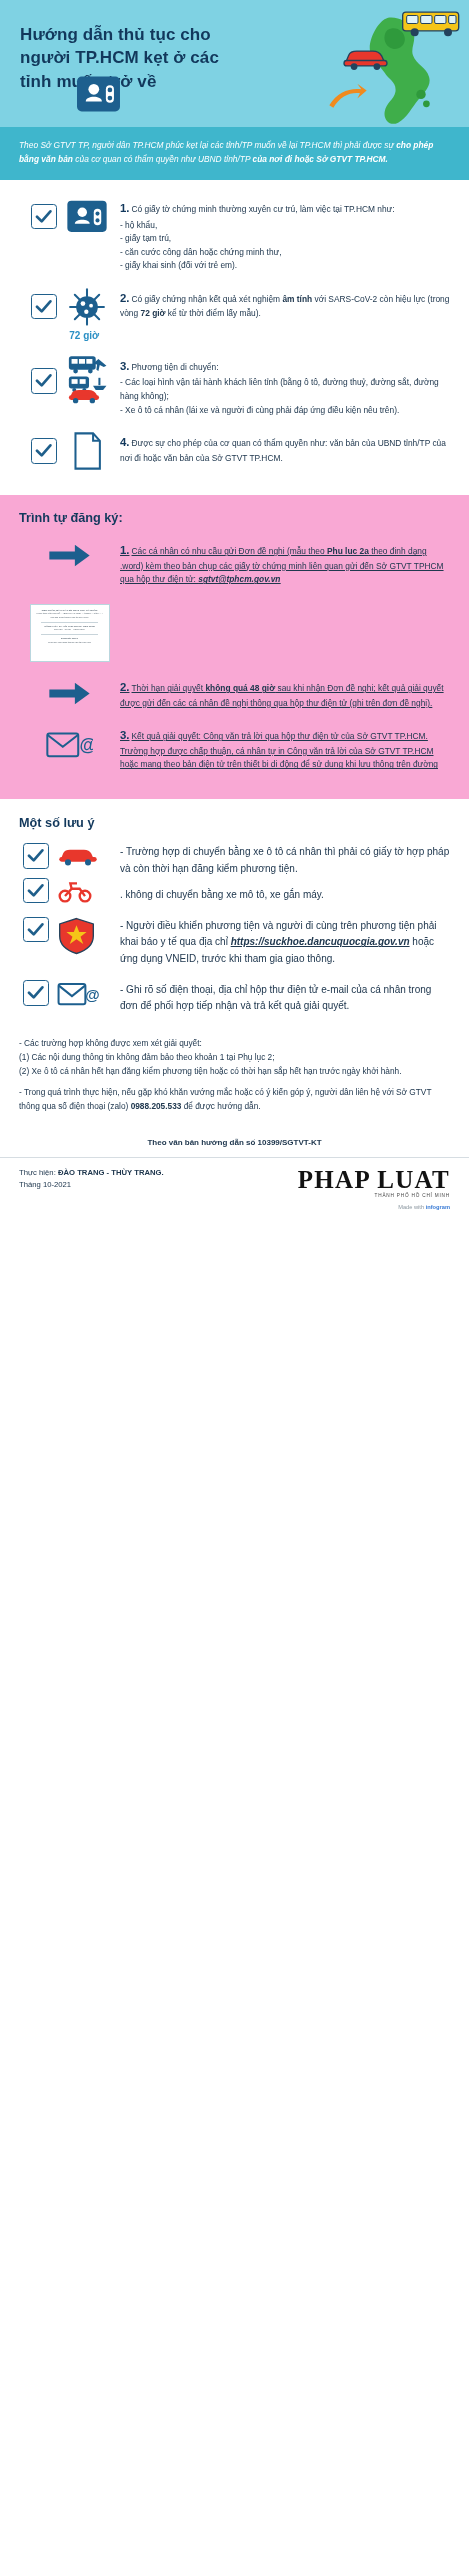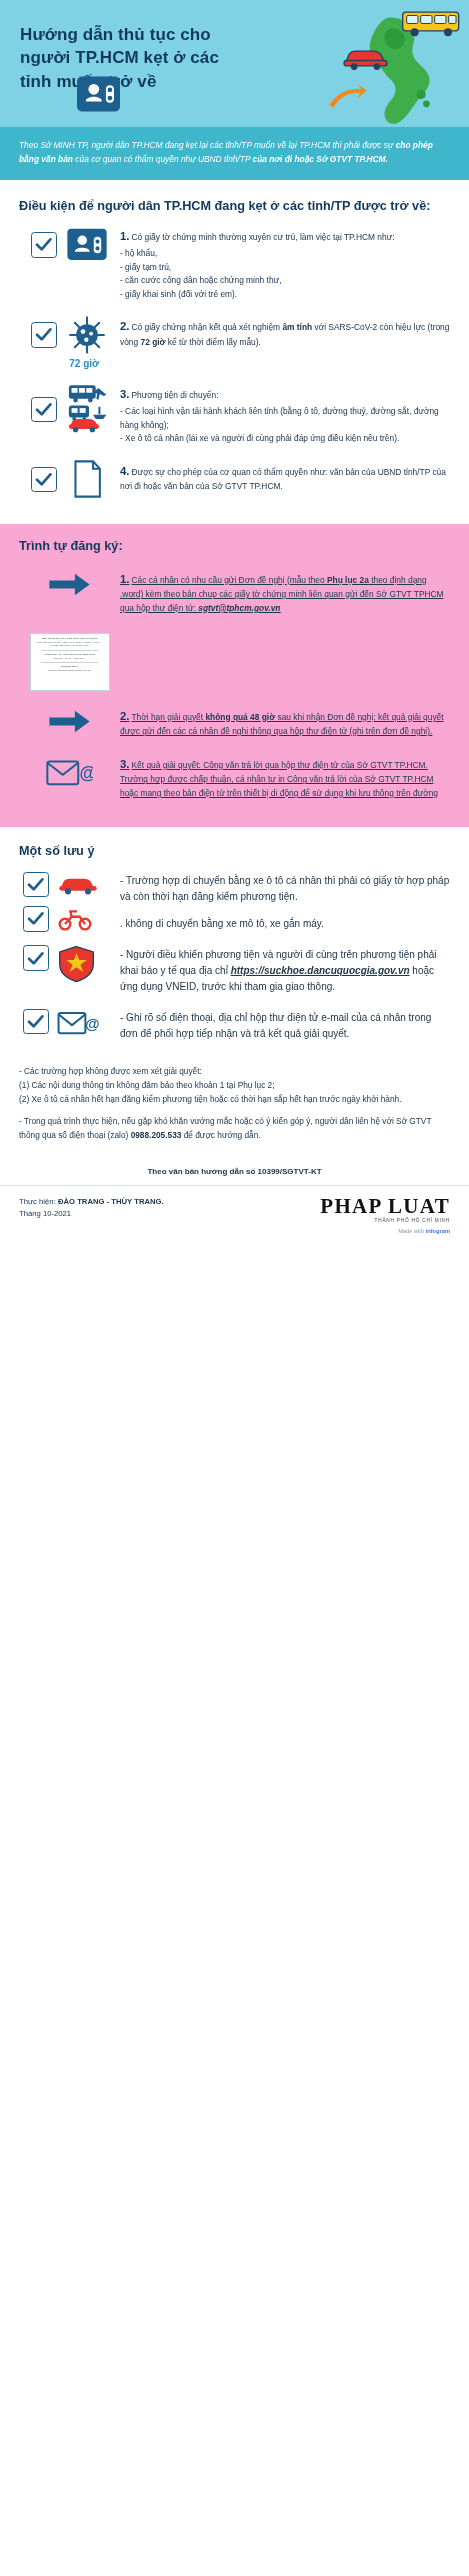--- a/index.html
+++ b/index.html
@@ -207,21 +207,21 @@
     align-items:flex-start;
     justify-content:space-between;
     min-height:52px;
   }
   .credits { font-size:7.7px; line-height:1.6; color:#20384f; }
   .credits b { font-weight:bold; }
   .brand { text-align:right; }
   .brand .wordmark {
     font-family:"Liberation Serif", serif;
     font-weight:bold;
-    font-size:21px;
+    font-size:25px;
     letter-spacing:1.3px;
     color:#121212;
     line-height:1;
   }
   .brand .sub {
     font-size:4.7px; letter-spacing:0.8px; color:#444; margin-top:1.3px;
   }
   .made-with {
     font-size:5.7px; color:#8b97a0; text-align:right; margin-top:5.4px;
   }
@@ -267,25 +267,24 @@
       <circle cx="52" cy="25" r="3.5" fill="#1d5f8e"></circle>
       <circle cx="52" cy="37" r="3.5" fill="#1d5f8e"></circle>
     </svg>
 
     <svg class="arrow-orange" viewBox="0 0 60 46">
       <path d="M2 36 C14 16 32 10 50 12 L44 4 L58 14 L44 26 L48 18 C34 16 18 22 8 40 Z" fill="#f08a1e"></path>
     </svg>
   </div>
 
   <div class="note-band">
-    <span>Theo Sở MINH TP, người dân TP.HCM đang kẹt lại các tỉnh/TP muốn về lại TP.HCM thì phải được sự </span><b>cho phép bằng văn bản</b><span> của cơ quan có thẩm quyền như UBND tỉnh/TP </span><b>của nơi đi hoặc Sở GTVT TP.HCM.</b>
+    <span>Theo Sở GTVT TP, người dân TP.HCM phúc kẹt lại các tỉnh/TP muốn về lại TP.HCM thì phải được sự </span><b>cho phép bằng văn bản</b><span> của cơ quan có thẩm quyền như UBND tỉnh/TP </span><b>của nơi đi hoặc Sở GTVT TP.HCM.</b>
   </div>
 
   <div class="sec">
-    <h2 class="sec-title">Điều kiện để người dân TP.HCM đang kẹt ở các tỉnh/TP được trở về:</h2>
 
     <div class="cond-row">
       <div class="cond-left">
         <div class="row">
           <div class="check-box">
             <svg viewBox="0 0 26 26">
                 <path d="M3 13 L10 20 L23 5" fill="none" stroke="#1f5f8b" stroke-width="4" stroke-linecap="round" stroke-linejoin="round"></path>
               </svg>
           </div>
           <svg class="cond-icon" viewBox="0 0 62 56">

